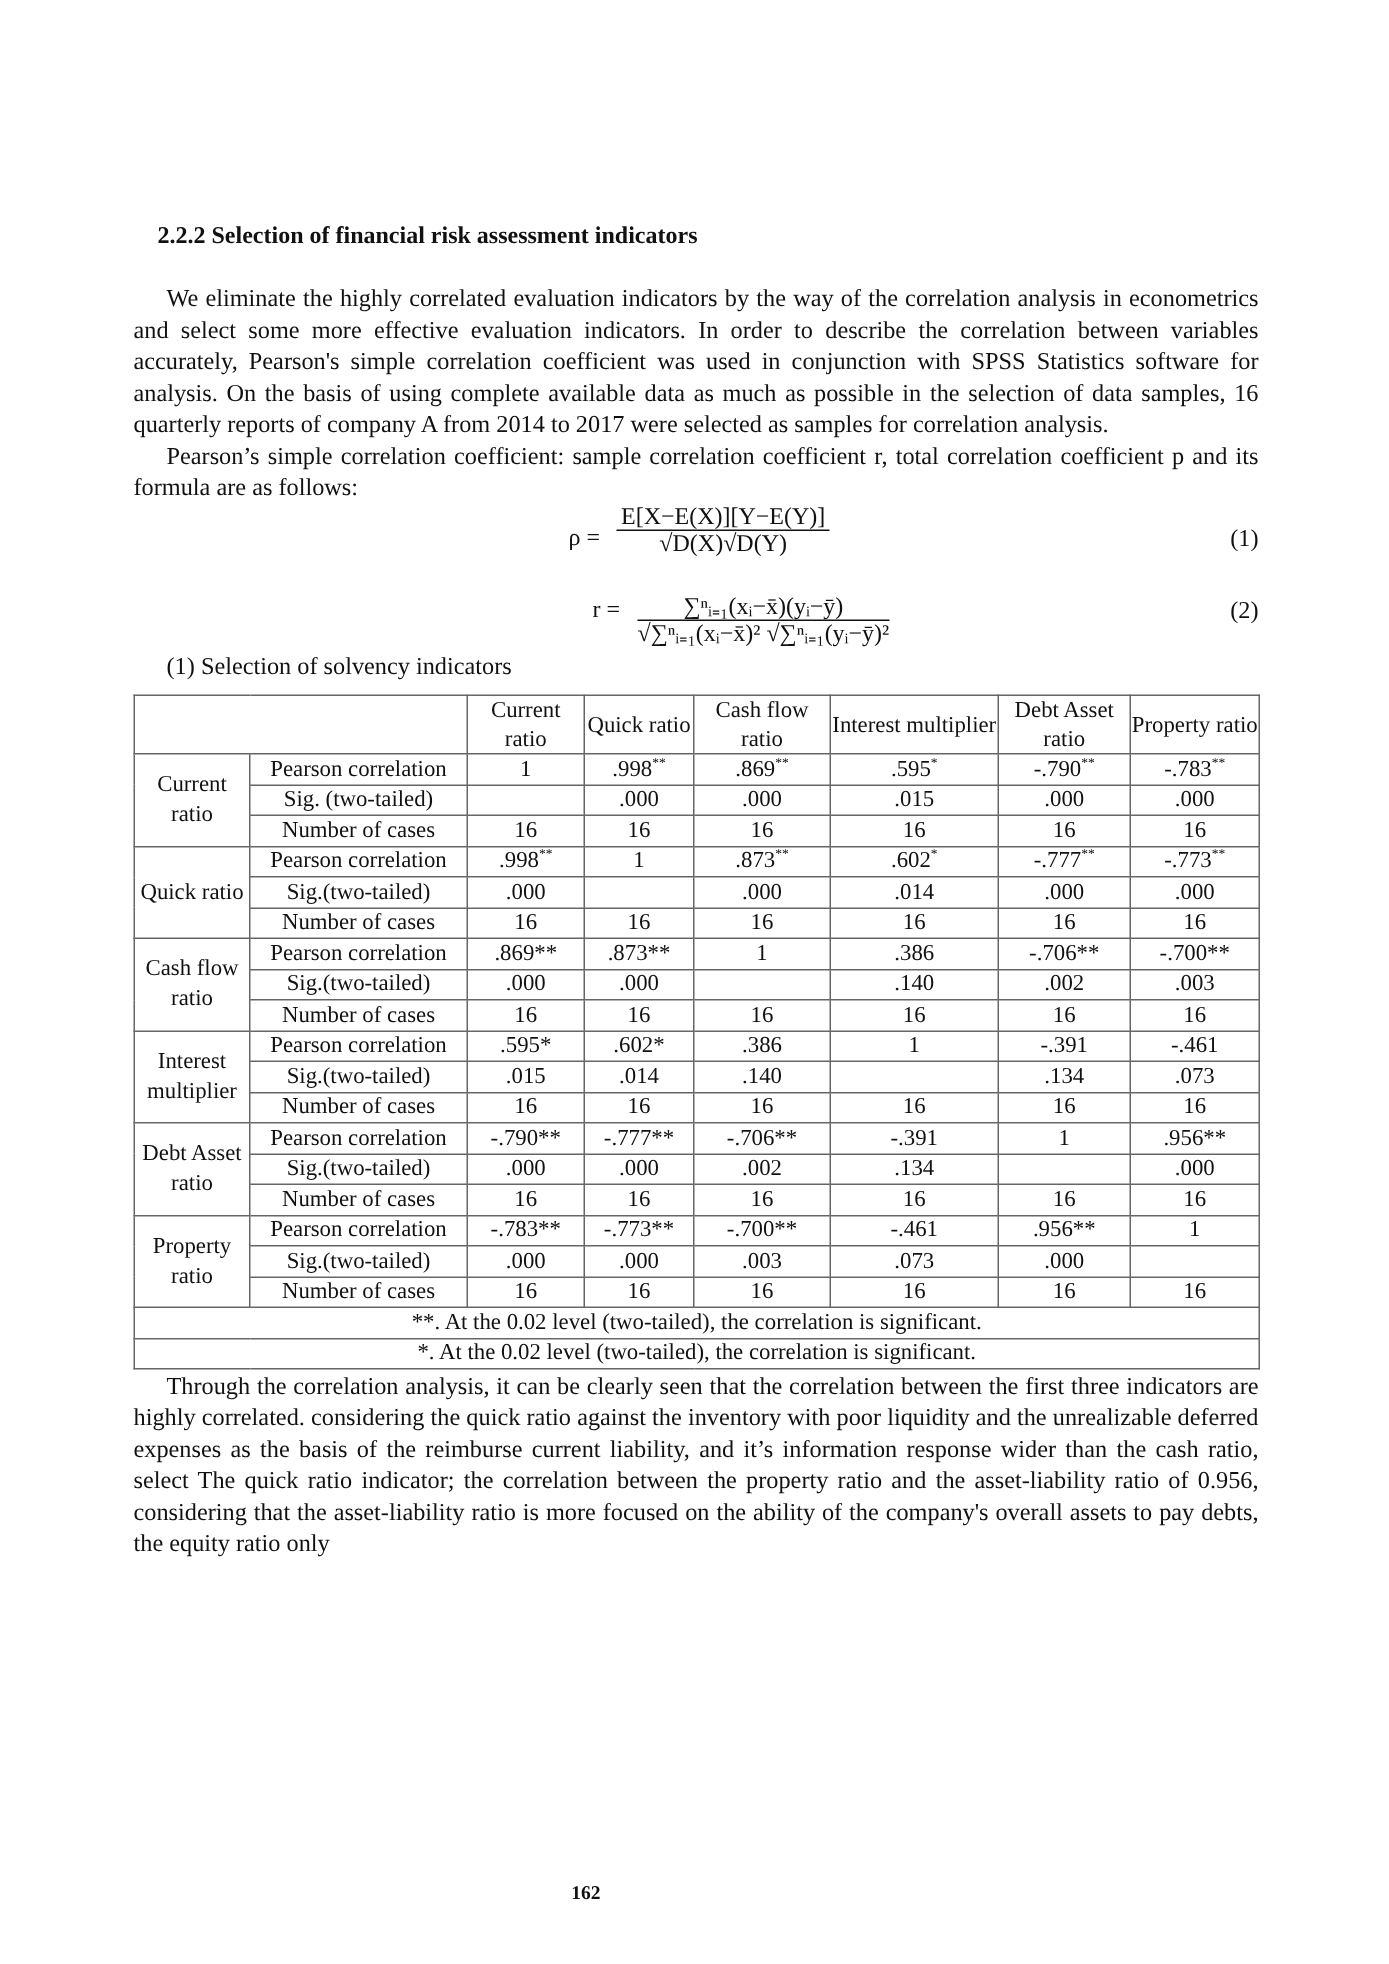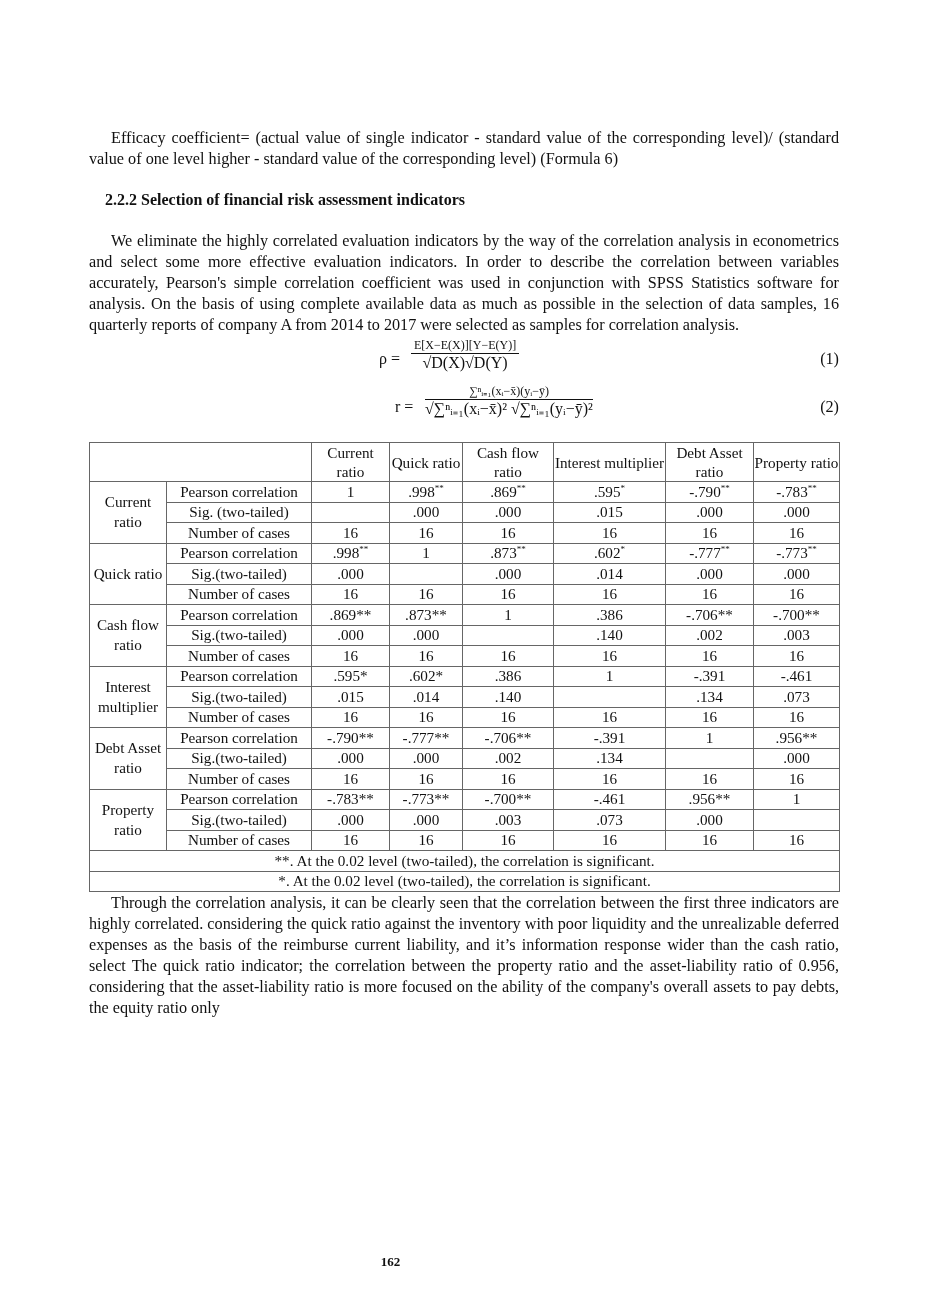--- a/index.html
+++ b/index.html
@@ -14,21 +14,21 @@
   }
   .heading {
     font-weight: bold; font-size: 16px; line-height: 21px; margin: 16px;
   }
   .formula {
     position: relative; height: 46px;
     font-size: 16px;
   }
   .formula .lhs { position: absolute; top: 14px; }
   .formula .frac { position: absolute; display: inline-block; text-align: center; }
-  .formula .num { font-size: 12px; line-height: 14px; border-bottom: 1px solid #111; padding: 0 3px 1px; white-space: nowrap; }
+  .formula .num { font-size: 16px; line-height: 14px; border-bottom: 1px solid #111; padding: 0 3px 1px; white-space: nowrap; }
   .formula .den { font-size: 16px; line-height: 16px; padding-top: 1px; white-space: nowrap; }
   .formula .eqno { position: absolute; right: 0; top: 14px; font-size: 16.2px; }
   .caption { text-align: center; font-size: 16.2px; line-height: 21px; margin: 0; }
 
   table.corr {
     border-collapse: collapse; table-layout: fixed;
     width: 750px; font-size: 15.2px; line-height: 18px;
     font-family: "Liberation Serif", serif;
     border-radius: 15px;
   }
@@ -44,45 +44,46 @@
     position: absolute; left: 0; width: 781px; top: 1254px;
     text-align: center; font-weight: bold; font-size: 13px;
   }
 </style>
 </head>
 <body>
 
 <div class="page">
   <div style="height:128px"></div>
 
-  <p class="p">Efficacy coefficient= (actual value of single indicator - standard value of the corresponding level)/ (standard value of one level higher - standard value of the corresponding level) (Formula 6)</p>
 
   <div style="height:3px"></div>
   <p class="heading">2.2.2 Selection of financial risk assessment indicators</p>
   <div style="height:5px"></div>
   <p class="p">We eliminate the highly correlated evaluation indicators by the way of the correlation analysis in econometrics and select some more effective evaluation indicators. In order to describe the correlation between variables accurately, Pearson's simple correlation coefficient was used in conjunction with SPSS Statistics software for analysis. On the basis of using complete available data as much as possible in the selection of data samples, 16 quarterly reports of company A from 2014 to 2017 were selected as samples for correlation analysis.</p>
+  <p class="p">Pearson’s simple correlation coefficient: sample correlation coefficient r, total correlation coefficient p and its formula are as follows:</p>
 
   <div class="formula">
     <span class="lhs" style="left:290px">ρ =</span>
     <span class="frac" style="left:322px; top:2px">
       <div class="num">E[X−E(X)][Y−E(Y)]</div>
       <div class="den">√D(X)√D(Y)</div>
     </span>
     <span class="eqno">(1)</span>
   </div>
 
   <div class="formula" style="height:52px">
     <span class="lhs" style="left:306px; top:16px">r =</span>
-    <span class="frac" style="left:336px; top:2px">
+    <span class="frac" style="left:336px; top:16px">
       <div class="num">∑ⁿᵢ₌₁(xᵢ−x̄)(yᵢ−ȳ)</div>
       <div class="den">√∑ⁿᵢ₌₁(xᵢ−x̄)² √∑ⁿᵢ₌₁(yᵢ−ȳ)²</div>
     </span>
     <span class="eqno" style="top:16px">(2)</span>
   </div>
 
+  <p class="p">(1) Selection of solvency indicators</p>
   <div style="height:3px"></div>
   <div style="height:5px"></div>
 
   <table class="corr">
     <colgroup>
       <col style="width:77px">
         <col style="width:145px">
         <col style="width:78px">
         <col style="width:73px">
       <col style="width:91px">

